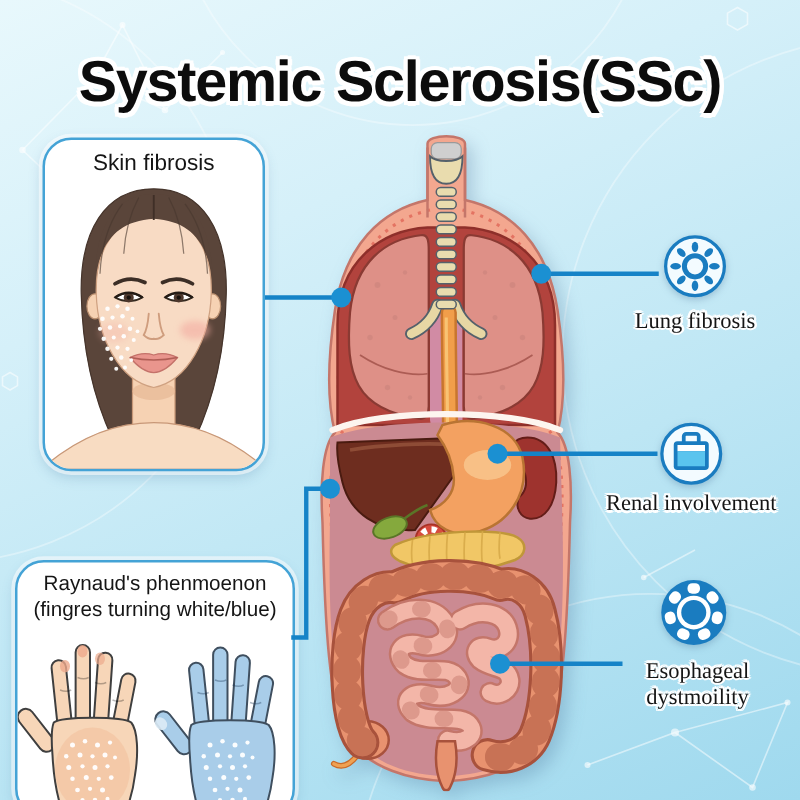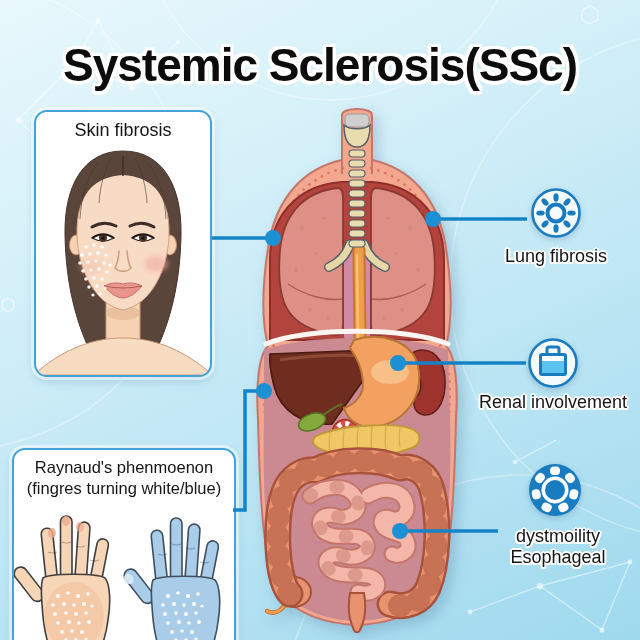--- a/index.html
+++ b/index.html
@@ -4,39 +4,39 @@
 <style>
   html,body{margin:0;padding:0;background:#dfeef6;}
   .stage{position:relative;width:640px;height:640px;overflow:hidden;
     font-family:"Liberation Sans",sans-serif;
     background:linear-gradient(155deg,#e8f8fc 0%,#d5f0f9 30%,#bde6f4 62%,#9fd9ee 100%);}
   .bgpattern{position:absolute;inset:0;pointer-events:none;}
   .title{position:absolute;left:0;right:0;top:10px;text-align:center;
     font-size:46px;font-weight:700;letter-spacing:-1px;color:#0c0c0c;
     text-shadow:-3px -3px 0 #fff,3px -3px 0 #fff,-3px 3px 0 #fff,3px 3px 0 #fff,
     0 -3.5px 0 #fff,0 3.5px 0 #fff,-3.5px 0 0 #fff,3.5px 0 0 #fff;margin-top:28px;}
-  .card{position:absolute;background:#fff;border:2px solid #44a3d6;border-radius:13px;
+  .card{position:absolute;background:#fff;border:2px solid #44a3d6;border-radius:23px;
     box-shadow:0 0 0 3px rgba(255,255,255,.55),0 4px 10px rgba(70,120,160,.28);overflow:hidden;}
   .card-skin{left:34px;top:110px;width:174px;height:263px;}
   .card-raynaud{left:12px;top:400px;width:220px;height:202px;margin-top:48px;}
   .card-label{position:absolute;top:8px;left:0;right:0;text-align:center;
     font-size:18px;color:#151515;}
   .card-label.two{top:7px;font-size:16.5px;line-height:21px;}
   .facesvg{position:absolute;left:0;bottom:0;}
   .handsvg{position:absolute;left:0;bottom:0;}
   .torso{position:absolute;left:250px;top:88px;width:210px;height:545px;
     filter:drop-shadow(5px 6px 7px rgba(60,100,140,.28));}
   .connectors{position:absolute;inset:0;pointer-events:none;}
   .callout-icon{position:absolute;filter:drop-shadow(0 2px 3px rgba(60,100,140,.3));}
   .icon-lung{left:530px;top:187px;}
   .icon-renal{left:527px;top:337px;}
   .icon-esoph{left:527px;top:462px;}
   .callout-label{position:absolute;text-align:center;font-size:18px;color:#151515;
     text-shadow:-1.5px -1.5px 0 #fff,1.5px -1.5px 0 #fff,-1.5px 1.5px 0 #fff,1.5px 1.5px 0 #fff,
-    0 -2px 0 #fff,0 2px 0 #fff,-2px 0 0 #fff,2px 0 0 #fff;}
+    0 -2px 0 #fff,0 2px 0 #fff,-2px 0 0 #fff,2px 0 0 #fff;font-family:Liberation Serif, serif;}
   .label-lung{left:476px;width:160px;top:246px;}
   .label-renal{left:458px;width:190px;top:392px;}
   .label-esoph{left:477px;width:162px;top:526px;line-height:21px;}
 </style>
 </head>
 <body>
 
 <div class="stage">
 
   <svg class="bgpattern" width="640" height="640" viewBox="0 0 640 640">
@@ -426,17 +426,17 @@
       <rect x="-5" y="-23.5" width="10" height="8.5" rx="3.8" transform="rotate(102.8)"></rect>
       <rect x="-5" y="-23.5" width="10" height="8.5" rx="3.8" transform="rotate(154.3)"></rect>
       <rect x="-5" y="-23.5" width="10" height="8.5" rx="3.8" transform="rotate(205.7)"></rect>
       <rect x="-5" y="-23.5" width="10" height="8.5" rx="3.8" transform="rotate(257.1)"></rect>
       <rect x="-5" y="-23.5" width="10" height="8.5" rx="3.8" transform="rotate(308.6)"></rect>
     </g>
     <circle r="13.5" fill="#ffffff"></circle>
     <circle r="10" fill="#1a7cc0"></circle>
   </svg>
   <div class="callout-label label-esoph">
+    <div>Esophageal</div>
     <div>dystmoility</div>
-    <div>Esophageal</div>
   </div>
 
 </div>
 
 </body></html>

